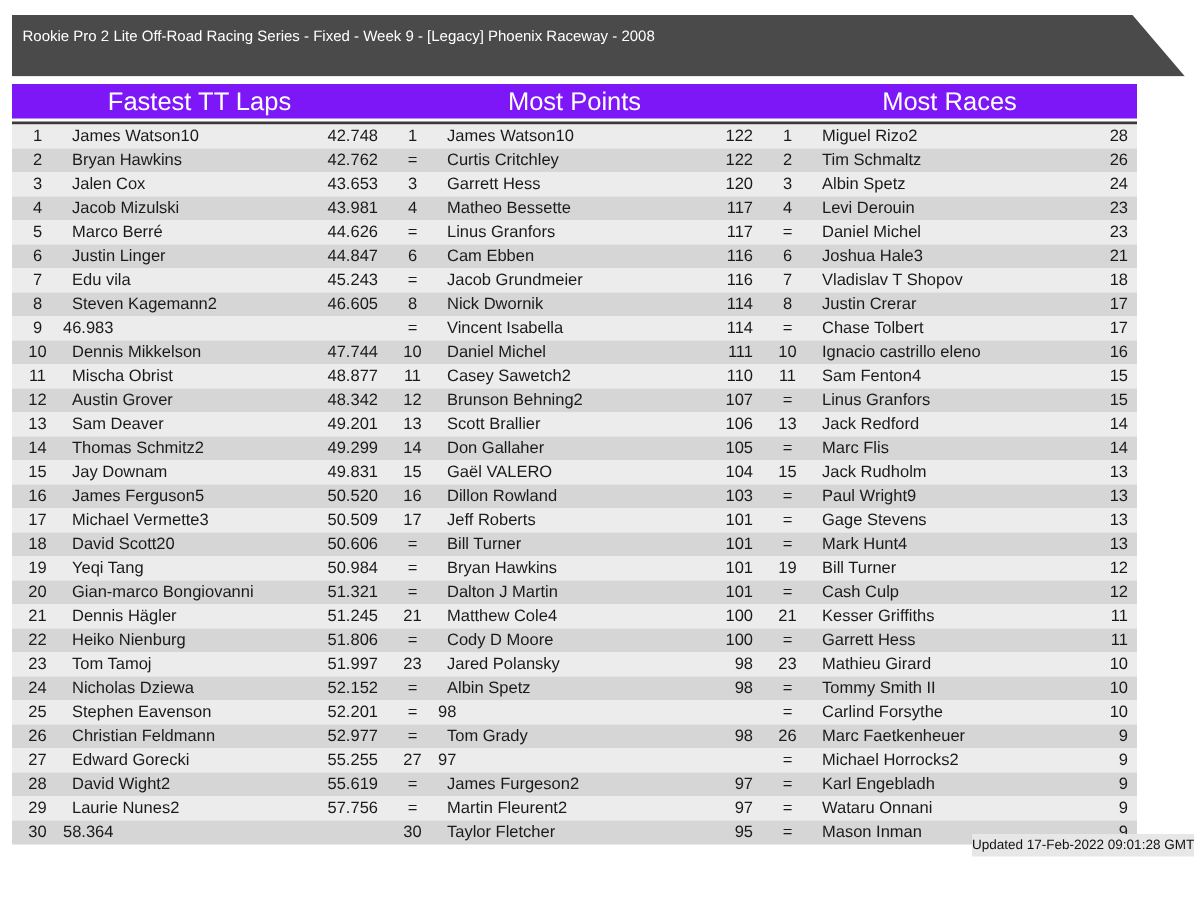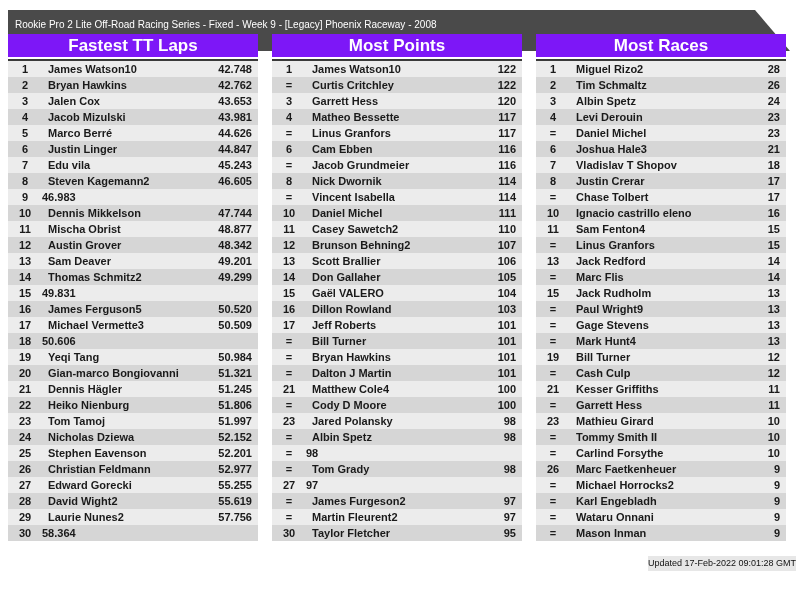--- a/index.html
+++ b/index.html
@@ -28,25 +28,23 @@
     font-size: 10px;
     line-height: 30px;
     padding-left: 7px;
     box-sizing: border-box;
     clip-path: polygon(0 0, calc(100% - 35px) 0, 100% 100%, 0 100%);
     white-space: nowrap;
   }
   .boards {
     position: absolute;
     left: 8px;
-    top: 34px;
+    top: 56px;
     width: 784px;
     display: flex;
-    gap: 14px;
-    font-weight: bold;
   }
   .board {
     width: 250px;
     flex: 0 0 250px;
   }
   .board-header {
     height: 23px;
     background: #7d17f7;
     color: #ffffff;
     font-size: 17px;
@@ -173,34 +171,36 @@
             <span class="cell-name">Sam Deaver</span>
             <span class="cell-value">49.201</span>
           </div>
           <div class="row even">
             <span class="cell-rank">14</span>
             <span class="cell-name">Thomas Schmitz2</span>
             <span class="cell-value">49.299</span>
           </div>
           <div class="row odd">
             <span class="cell-rank">15</span>
+            <span class="cell-name">Jay Downam</span>
             <span class="cell-value">49.831</span>
           </div>
           <div class="row even">
             <span class="cell-rank">16</span>
             <span class="cell-name">James Ferguson5</span>
             <span class="cell-value">50.520</span>
           </div>
           <div class="row odd">
             <span class="cell-rank">17</span>
             <span class="cell-name">Michael Vermette3</span>
             <span class="cell-value">50.509</span>
           </div>
           <div class="row even">
             <span class="cell-rank">18</span>
+            <span class="cell-name">David Scott20</span>
             <span class="cell-value">50.606</span>
           </div>
           <div class="row odd">
             <span class="cell-rank">19</span>
             <span class="cell-name">Yeqi Tang</span>
             <span class="cell-value">50.984</span>
           </div>
           <div class="row even">
             <span class="cell-rank">20</span>
             <span class="cell-name">Gian-marco Bongiovanni</span>

